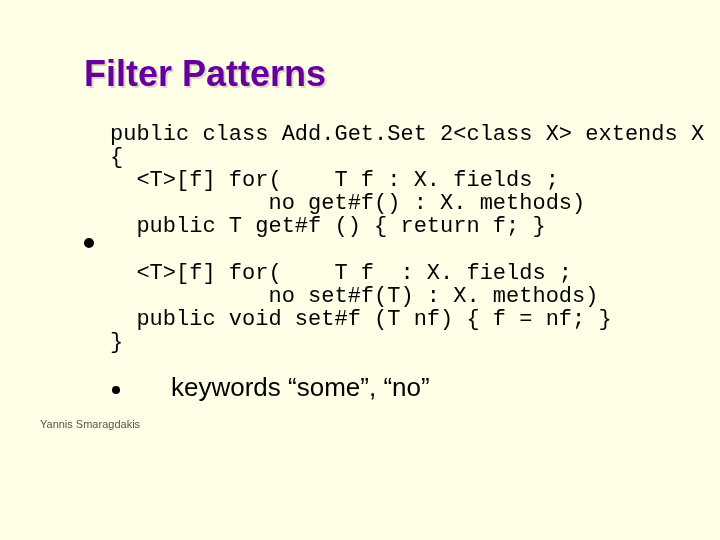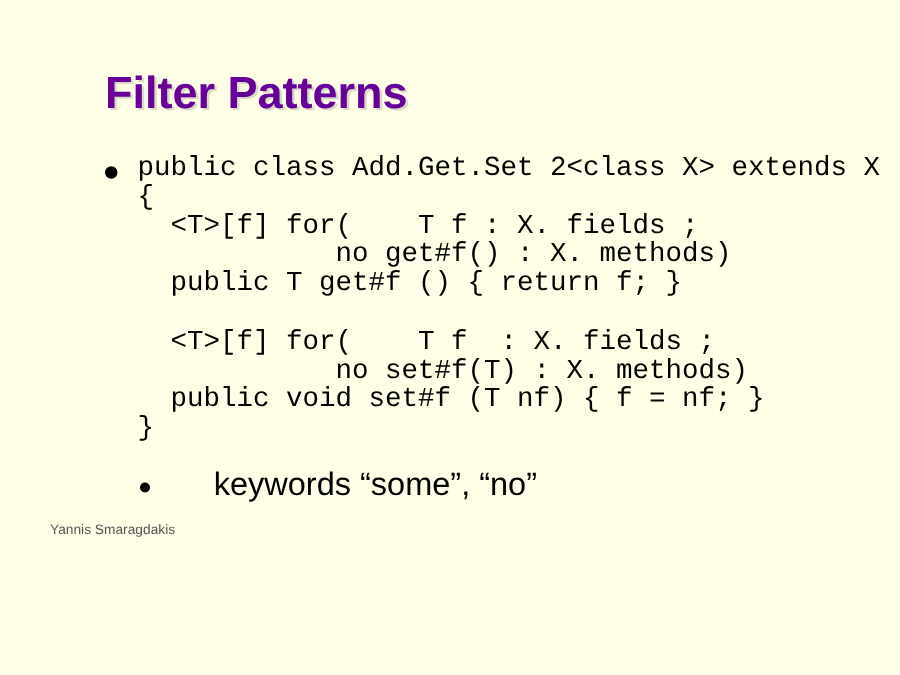--- a/index.html
+++ b/index.html
@@ -21,21 +21,21 @@
   }
   .title {
     font-size: 36px;
     font-weight: bold;
     color: #660099;
     text-shadow: 2px 2px 0 rgba(0,0,0,0.15);
     margin-bottom: 28px;
   }
   .bullet-row {
     display: flex;
-    align-items: flex-start;
+    align-items: center;
   }
   .bullet {
     width: 10px;
     height: 10px;
     background: #000;
     border-radius: 50%;
     margin-top: 10px;
     margin-right: 16px;
     flex: 0 0 auto;
   }

